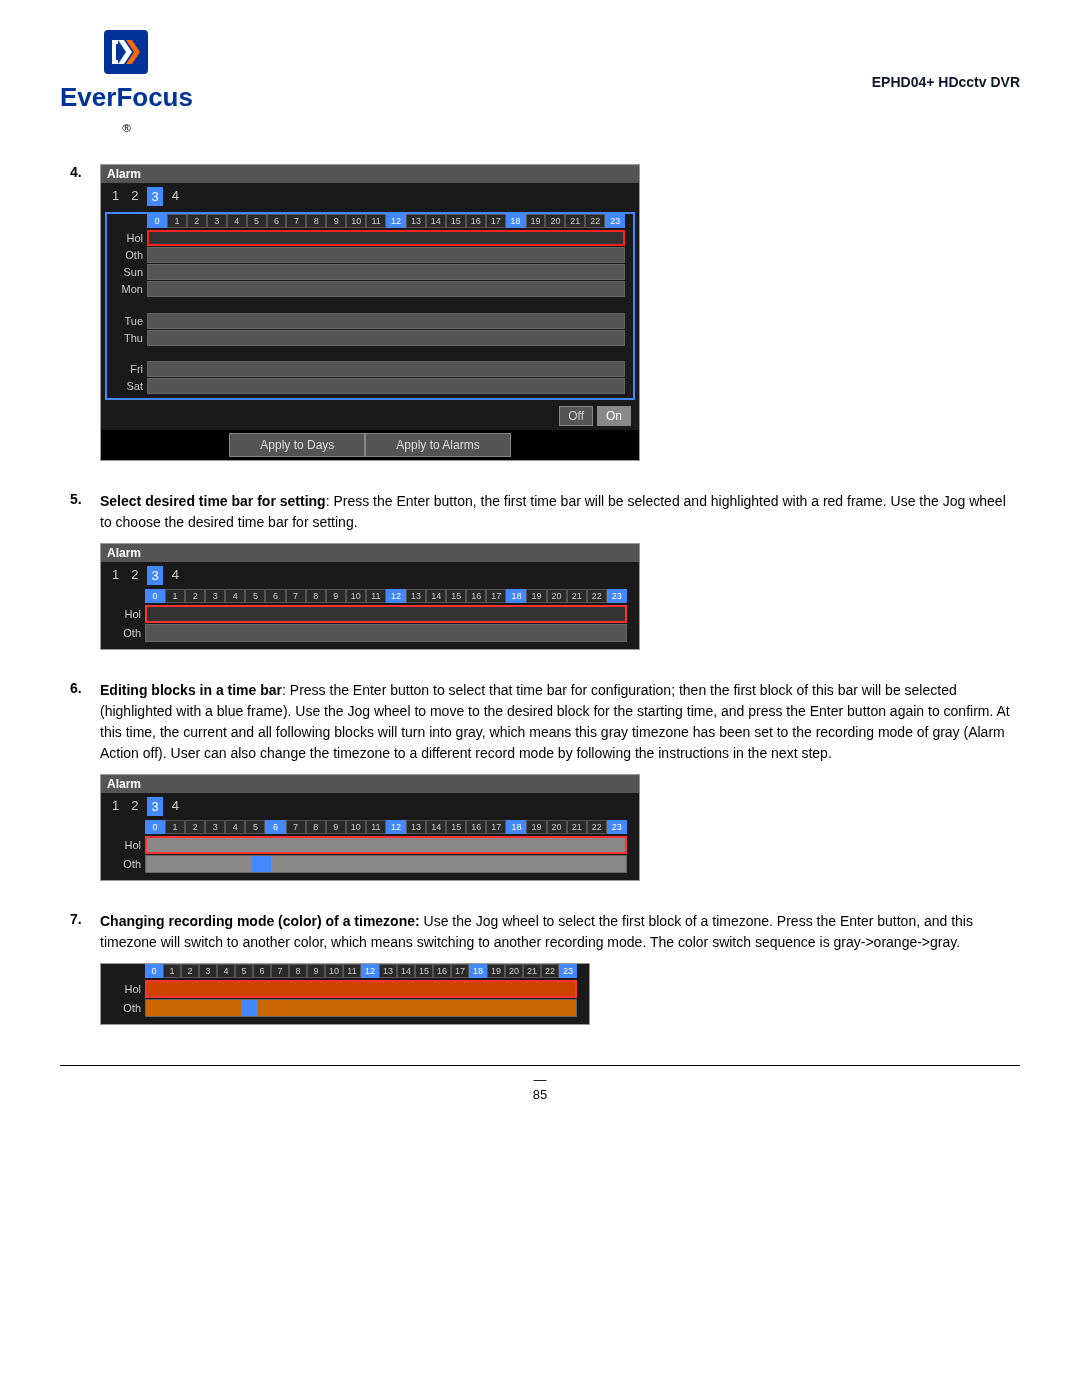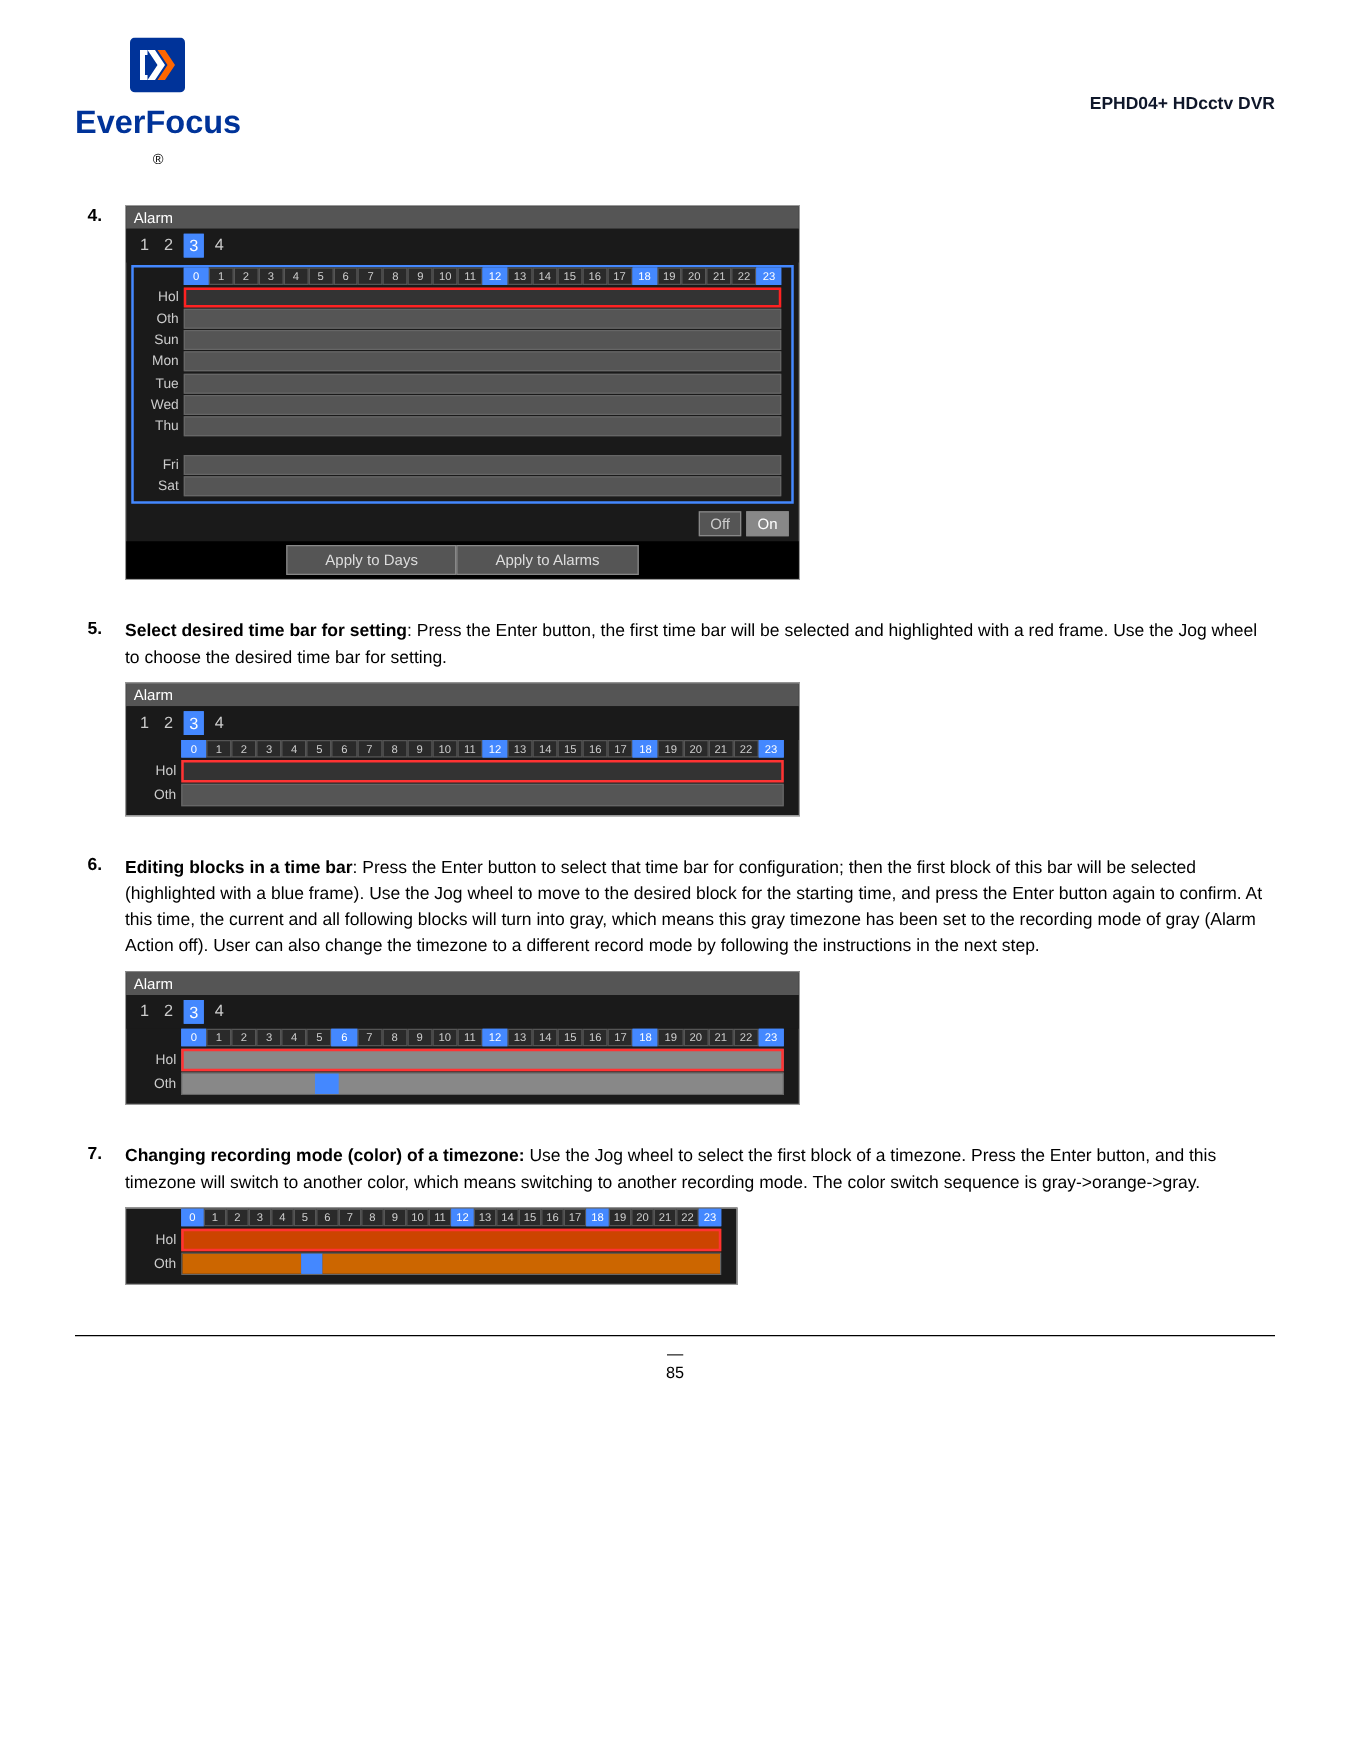--- a/index.html
+++ b/index.html
@@ -65,21 +65,21 @@
       background: #1a1a1a;
       margin-bottom: 10px;
       display: inline-block;
       width: 540px;
     }
     .dvr-title-bar {
       background: #555;
       color: #fff;
       font-size: 12px;
       padding: 2px 6px;
-      font-weight: normal;
+      font-weight: bold;
     }
     .dvr-tabs {
       background: #1a1a1a;
       padding: 4px 8px;
       display: flex;
       gap: 6px;
     }
     .dvr-tab {
       color: #ccc;
       font-size: 13px;
@@ -247,30 +247,26 @@
             <div class="time-bar red-border" style="flex:1; height:16px;"></div>
           </div>
           <div class="schedule-row" style="padding:0; margin-bottom:1px;">
             <div class="row-label" style="color:#ccc; font-size:11px; width:28px; text-align:right; margin-right:4px;">Oth</div>
             <div class="time-bar" style="flex:1; height:16px;"></div>
           </div>
           <div class="schedule-row" style="padding:0; margin-bottom:1px;">
             <div class="row-label" style="color:#ccc; font-size:11px; width:28px; text-align:right; margin-right:4px;">Sun</div>
             <div class="time-bar" style="flex:1; height:16px;"></div>
           </div>
-          <div class="schedule-row" style="padding:0; margin-bottom:2px;justify-content:center;">
+          <div class="schedule-row" style="padding:0; margin-bottom:16px;justify-content:center;">
             <div class="row-label" style="color:#ccc; font-size:11px; width:28px; text-align:right; margin-right:4px;">Mon</div>
             <div class="time-bar" style="flex:1; height:16px;"></div>
           </div>
           <div class="schedule-row" style="padding:0; margin-bottom:1px;">
             <div class="row-label" style="color:#ccc; font-size:11px; width:28px; text-align:right; margin-right:4px;">Tue</div>
-            <div class="time-bar" style="flex:1; height:16px;"></div>
-          </div>
-          <div class="schedule-row" style="padding:0; margin-bottom:1px;">
-            <div class="row-label" style="color:#ccc; font-size:11px; width:28px; text-align:right; margin-right:4px;">Wed</div>
             <div class="time-bar" style="flex:1; height:16px;"></div>
           </div>
           <div class="schedule-row" style="padding:0; margin-bottom:15px;">
             <div class="row-label" style="color:#ccc; font-size:11px; width:28px; text-align:right; margin-right:4px;">Thu</div>
             <div class="time-bar" style="flex:1; height:16px;"></div>
           </div>
           <div class="schedule-row" style="padding:0; margin-bottom:1px;">
             <div class="row-label" style="color:#ccc; font-size:11px; width:28px; text-align:right; margin-right:4px;">Fri</div>
             <div class="time-bar" style="flex:1; height:16px;"></div>
           </div>

